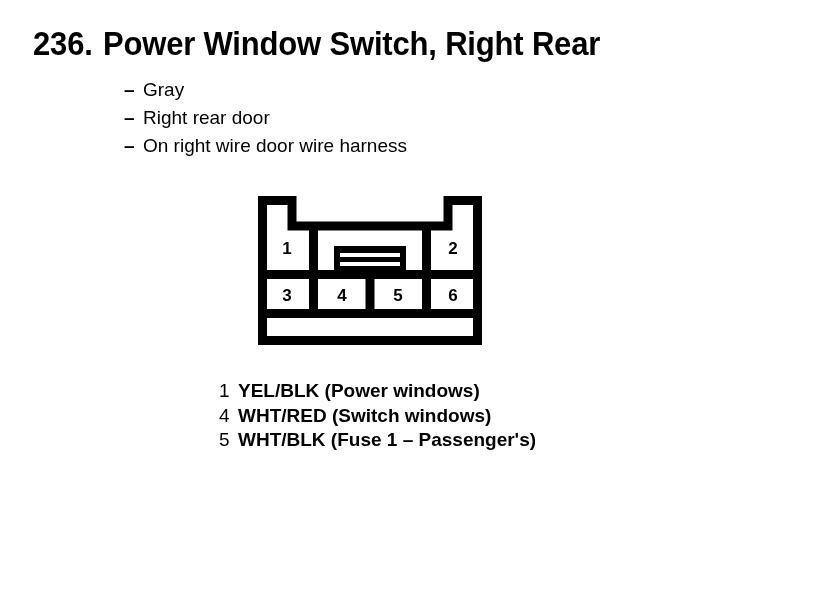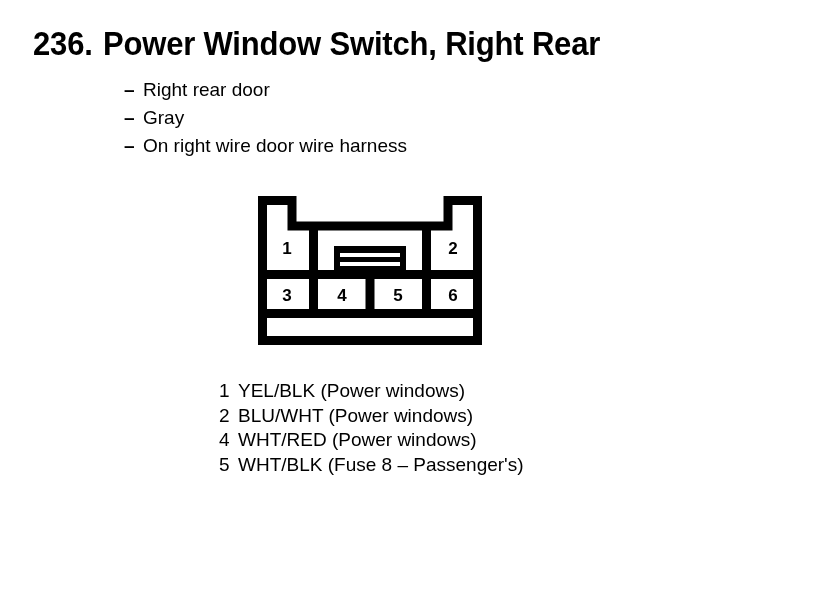--- a/index.html
+++ b/index.html
@@ -90,35 +90,36 @@
     white-space: nowrap;
     display: block;
   }
   .pin-row .pin-no {
     display: inline-block;
     width: 19px;
     text-align: left;
   }
   .pin-row .pin-label {
     display: inline;
+    font-weight: bold;
   }
 </style>
 </head>
 <body>
 
 <div class="page-title">
   <span class="title-num">236.</span><span class="title-text">Power Window Switch, Right Rear</span>
 </div>
 
 <ul class="attr-list">
   <li>
-    <span class="dash">–</span><span>Right rear door</span>
+    <span class="dash">–</span><span>Gray</span>
   </li>
   <li>
-    <span class="dash">–</span><span>Gray</span>
+    <span class="dash">–</span><span>Right rear door</span>
   </li>
   <li>
     <span class="dash">–</span><span>On right wire door wire harness</span>
   </li>
 </ul>
 
 <div class="connector">
   <svg width="240" height="165" viewBox="0 0 240 165" xmlns="http://www.w3.org/2000/svg">
 
     <path fill="none" stroke="#000000" stroke-width="9" stroke-linejoin="miter" d="M 12.5,12.5
@@ -160,21 +161,18 @@
     <text class="conn-num" x="148" y="113">5</text>
     <text class="conn-num" x="203" y="113">6</text>
   </svg>
 </div>
 
 <ul class="pin-list">
   <li class="pin-row">
     <span class="pin-no">1</span><span class="pin-label">YEL/BLK (Power windows)</span>
   </li>
   <li class="pin-row">
-    <span class="pin-no">2</span><span class="pin-label">BLU/WHT (Power windows)</span>
+    <span class="pin-no">4</span><span class="pin-label">WHT/RED (Switch windows)</span>
   </li>
   <li class="pin-row">
-    <span class="pin-no">4</span><span class="pin-label">WHT/RED (Power windows)</span>
-  </li>
-  <li class="pin-row">
-    <span class="pin-no">5</span><span class="pin-label">WHT/BLK (Fuse 8 – Passenger's)</span>
+    <span class="pin-no">5</span><span class="pin-label">WHT/BLK (Fuse 1 – Passenger's)</span>
   </li>
 </ul>
 
 </body></html>

